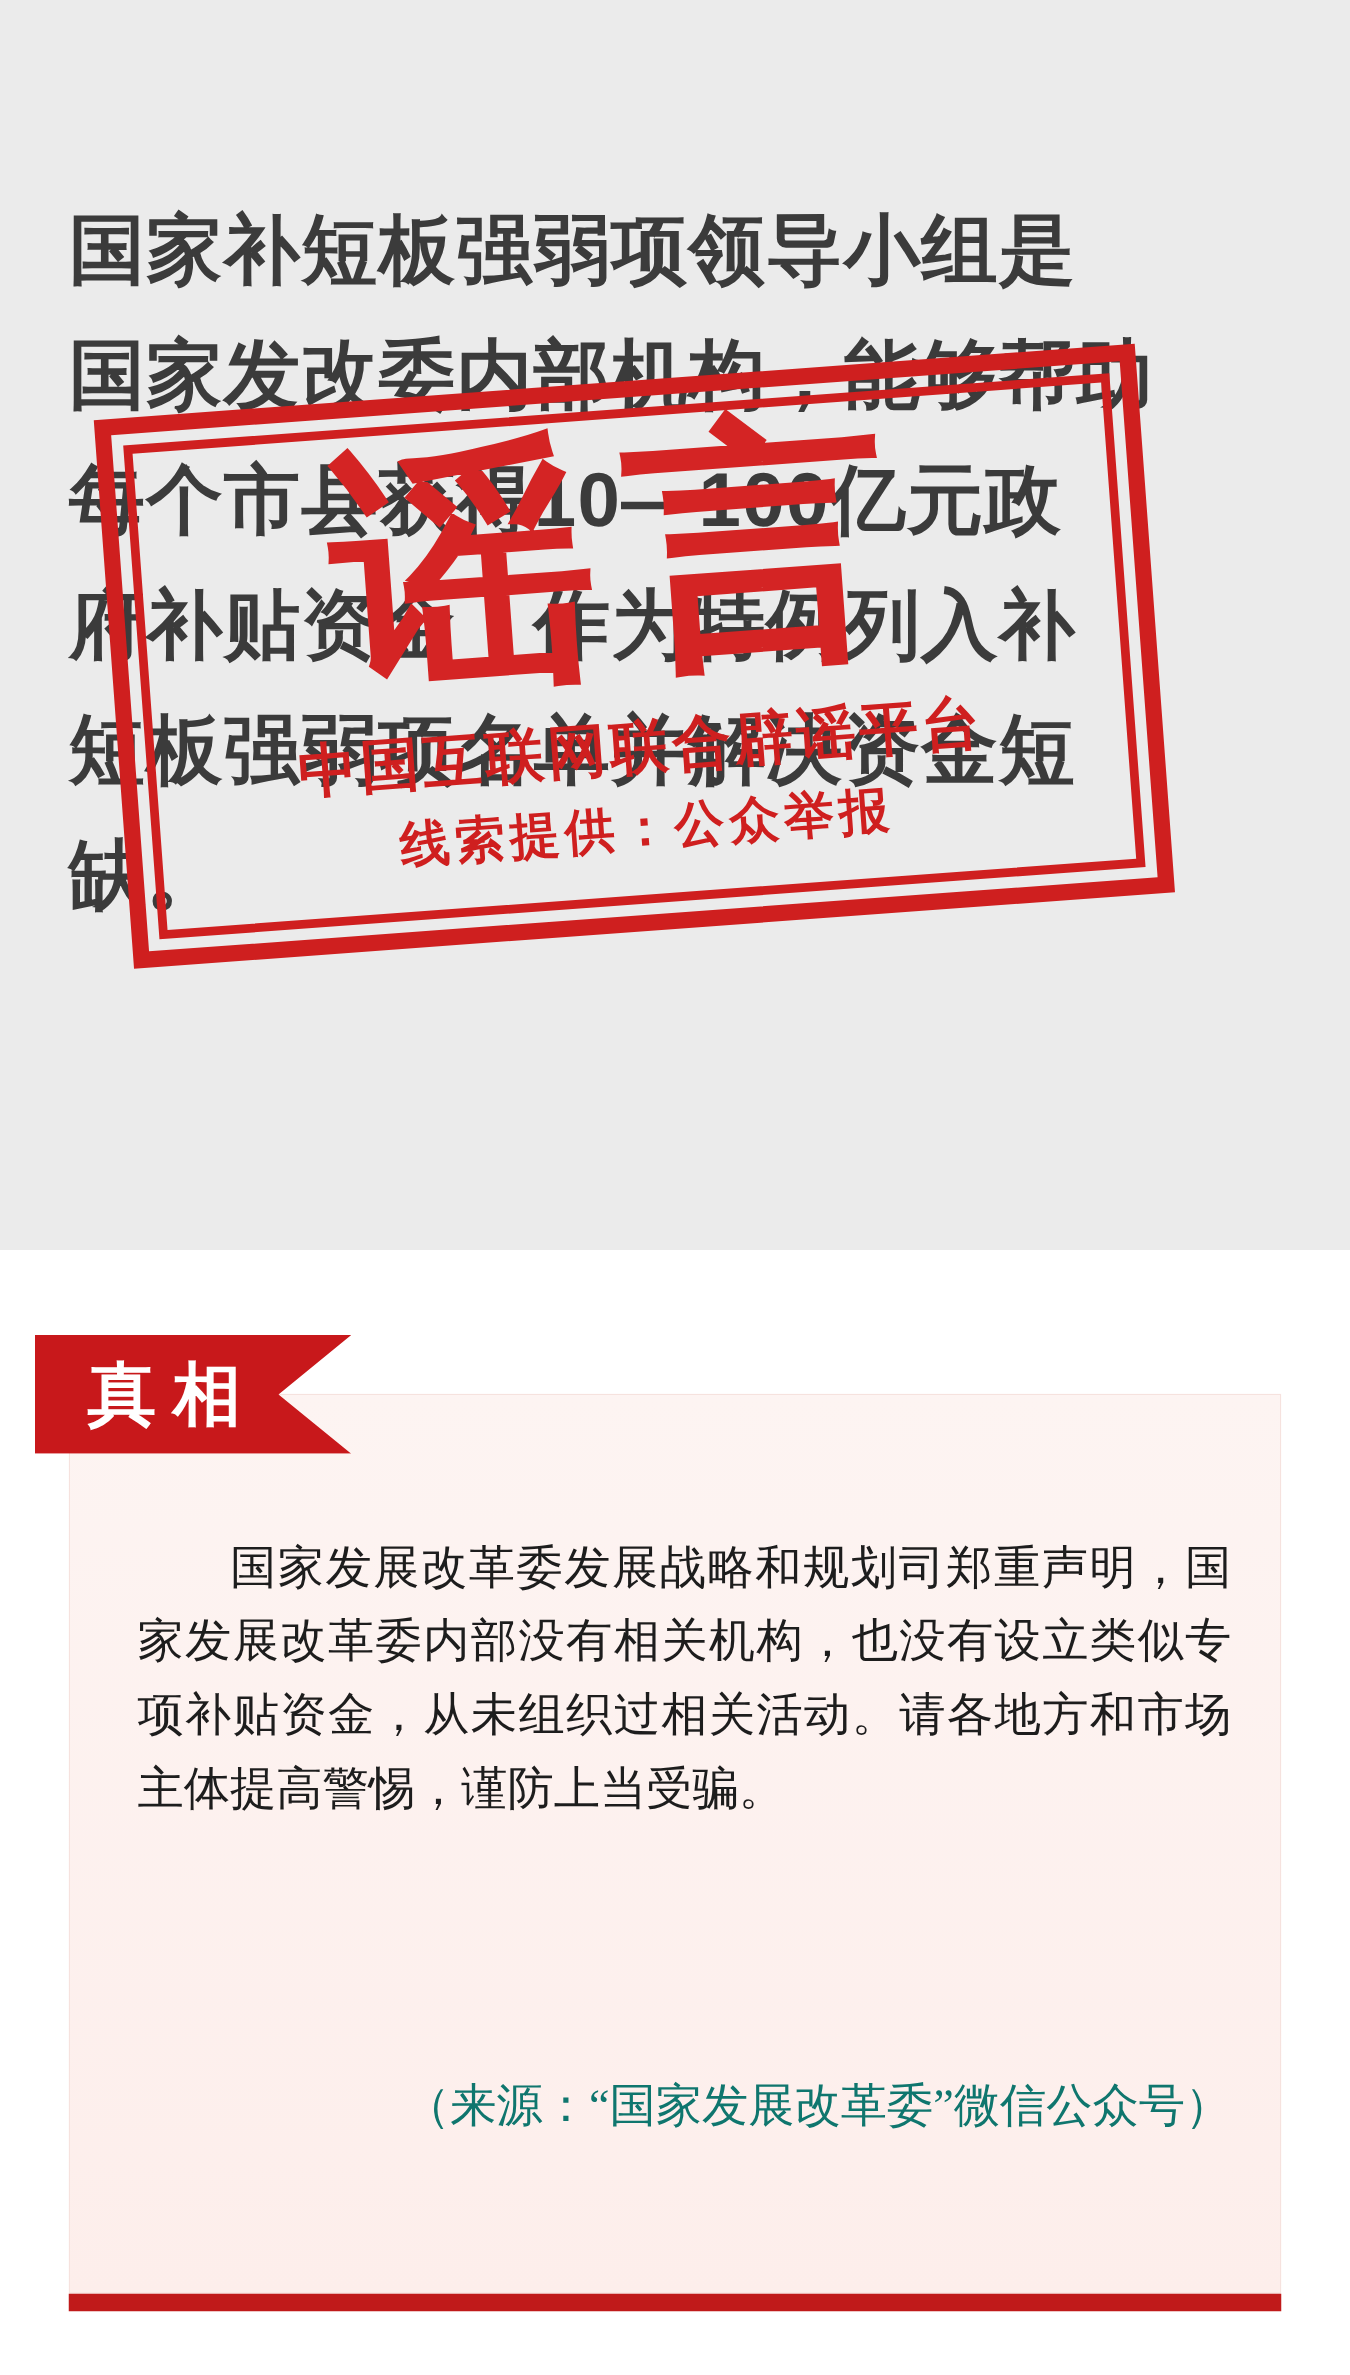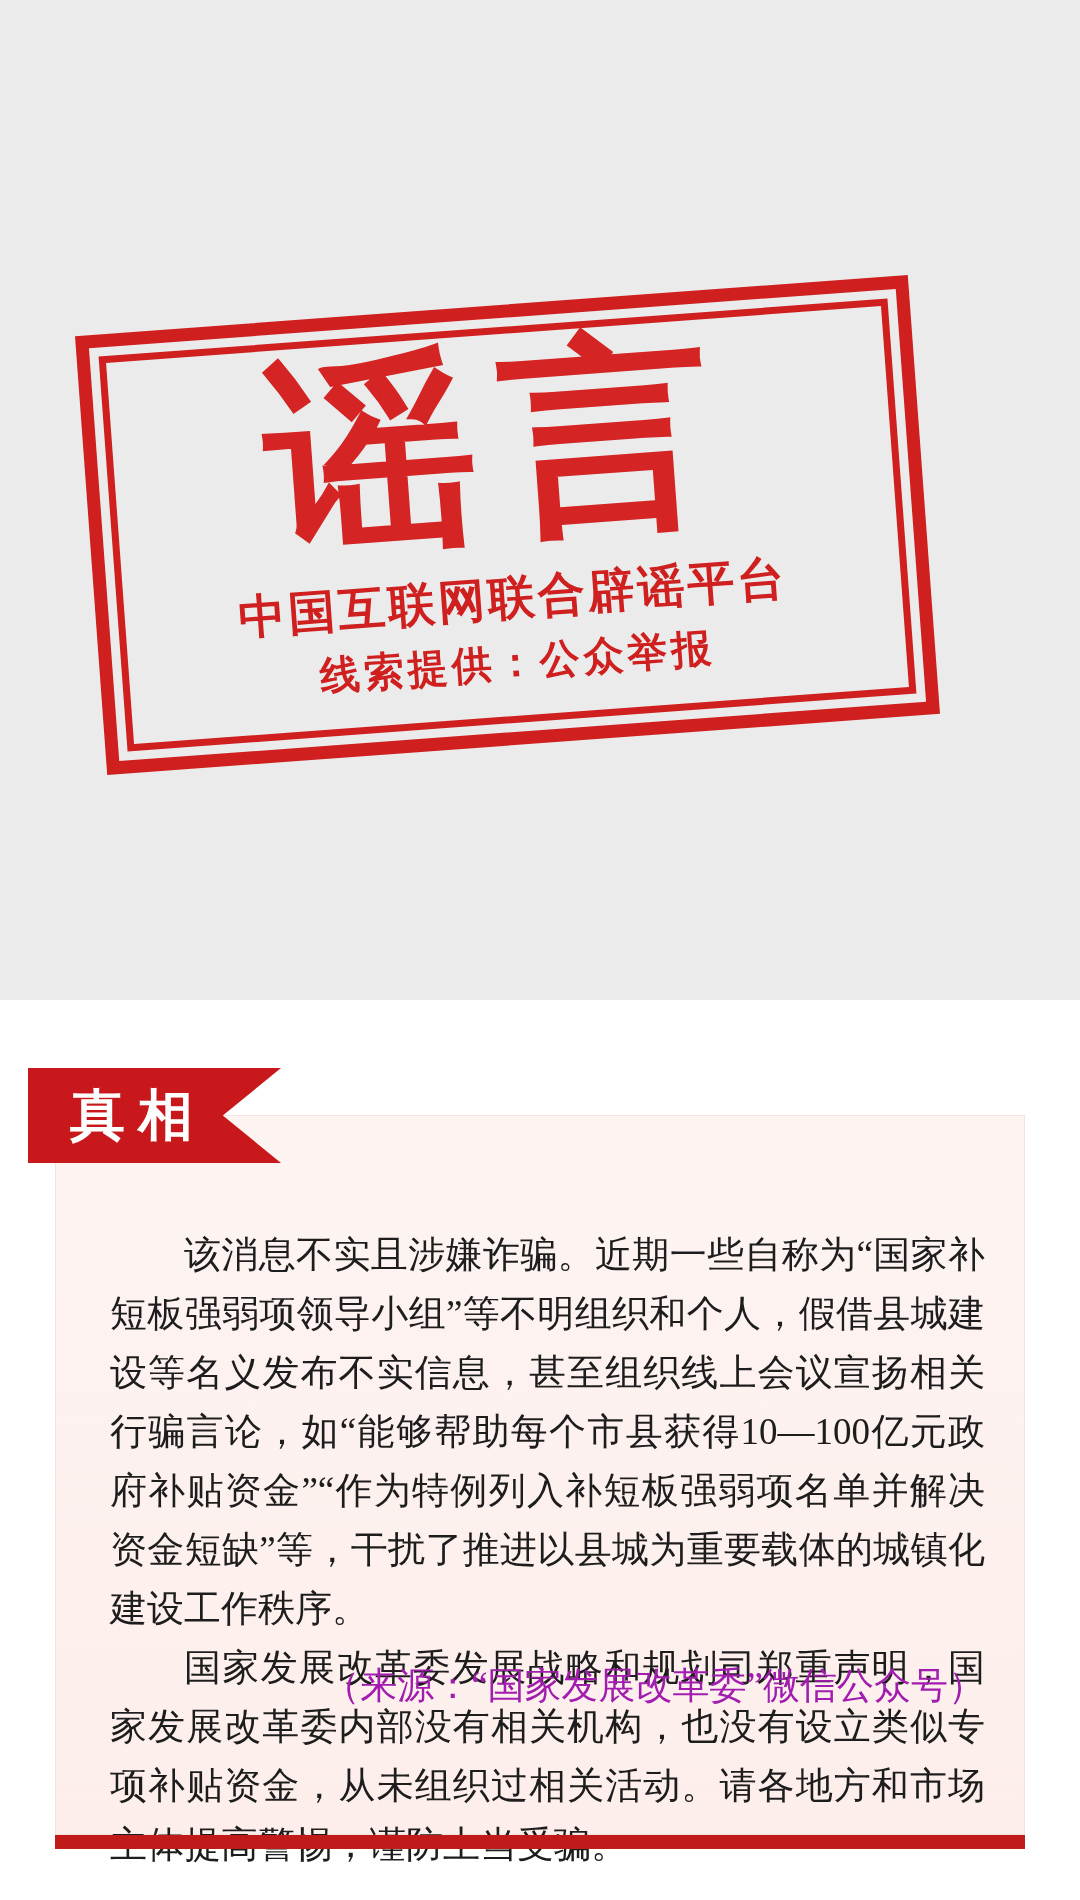--- a/index.html
+++ b/index.html
@@ -182,28 +182,36 @@
   }
   .truth-source {
     position: absolute;
     left: 110px;
     top: 660px;
     width: 875px;
     text-align: right;
     font-family: "Liberation Serif", serif;
     font-size: 37px;
     line-height: 52px;
-    color: #a21caf;
+    color: #0f766e;
   }
 </style>
 </head>
 <body>
 
 <div class="rumor-panel">
 
+  <div class="rumor-text">
+    <div>国家补短板强弱项领导小组是</div>
+    <div>国家发改委内部机构，能够帮助</div>
+    <div>每个市县获得10—100亿元政</div>
+    <div>府补贴资金，作为特例列入补</div>
+    <div>短板强弱项名单并解决资金短</div>
+    <div>缺。</div>
+  </div>
 
   <div class="stamp">
     <div class="stamp-border-outer"></div>
     <div class="stamp-border-inner"></div>
     <div class="stamp-main">
       <span>谣言</span>
     </div>
     <div class="stamp-org">中国互联网联合辟谣平台</div>
     <div class="stamp-source">线索提供：公众举报</div>
   </div>
@@ -213,20 +221,19 @@
 <div class="truth-section">
 
   <div class="truth-card"></div>
 
   <div class="truth-flag">
     <div class="flag-body"></div>
     <div class="flag-label">真相</div>
   </div>
 
   <div class="truth-body">
-    <p>该消息不实且涉嫌诈骗。近期一些自称为“国家补短板强弱项领导小组”等不明组织和个人，假借县城建设等名义发布不实信息，甚至组织线上会议宣扬相关行骗言论，如“能够帮助每个市县获得10—100亿元政府补贴资金”“作为特例列入补短板强弱项名单并解决资金短缺”等，干扰了推进以县城为重要载体的城镇化建设工作秩序。</p>
     <p>国家发展改革委发展战略和规划司郑重声明，国家发展改革委内部没有相关机构，也没有设立类似专项补贴资金，从未组织过相关活动。请各地方和市场主体提高警惕，谨防上当受骗。</p>
   </div>
 
   <div class="truth-source">（来源：“国家发展改革委”微信公众号）</div>
 
   <div class="truth-card-foot"></div>
 </div>
 
 </body></html>

